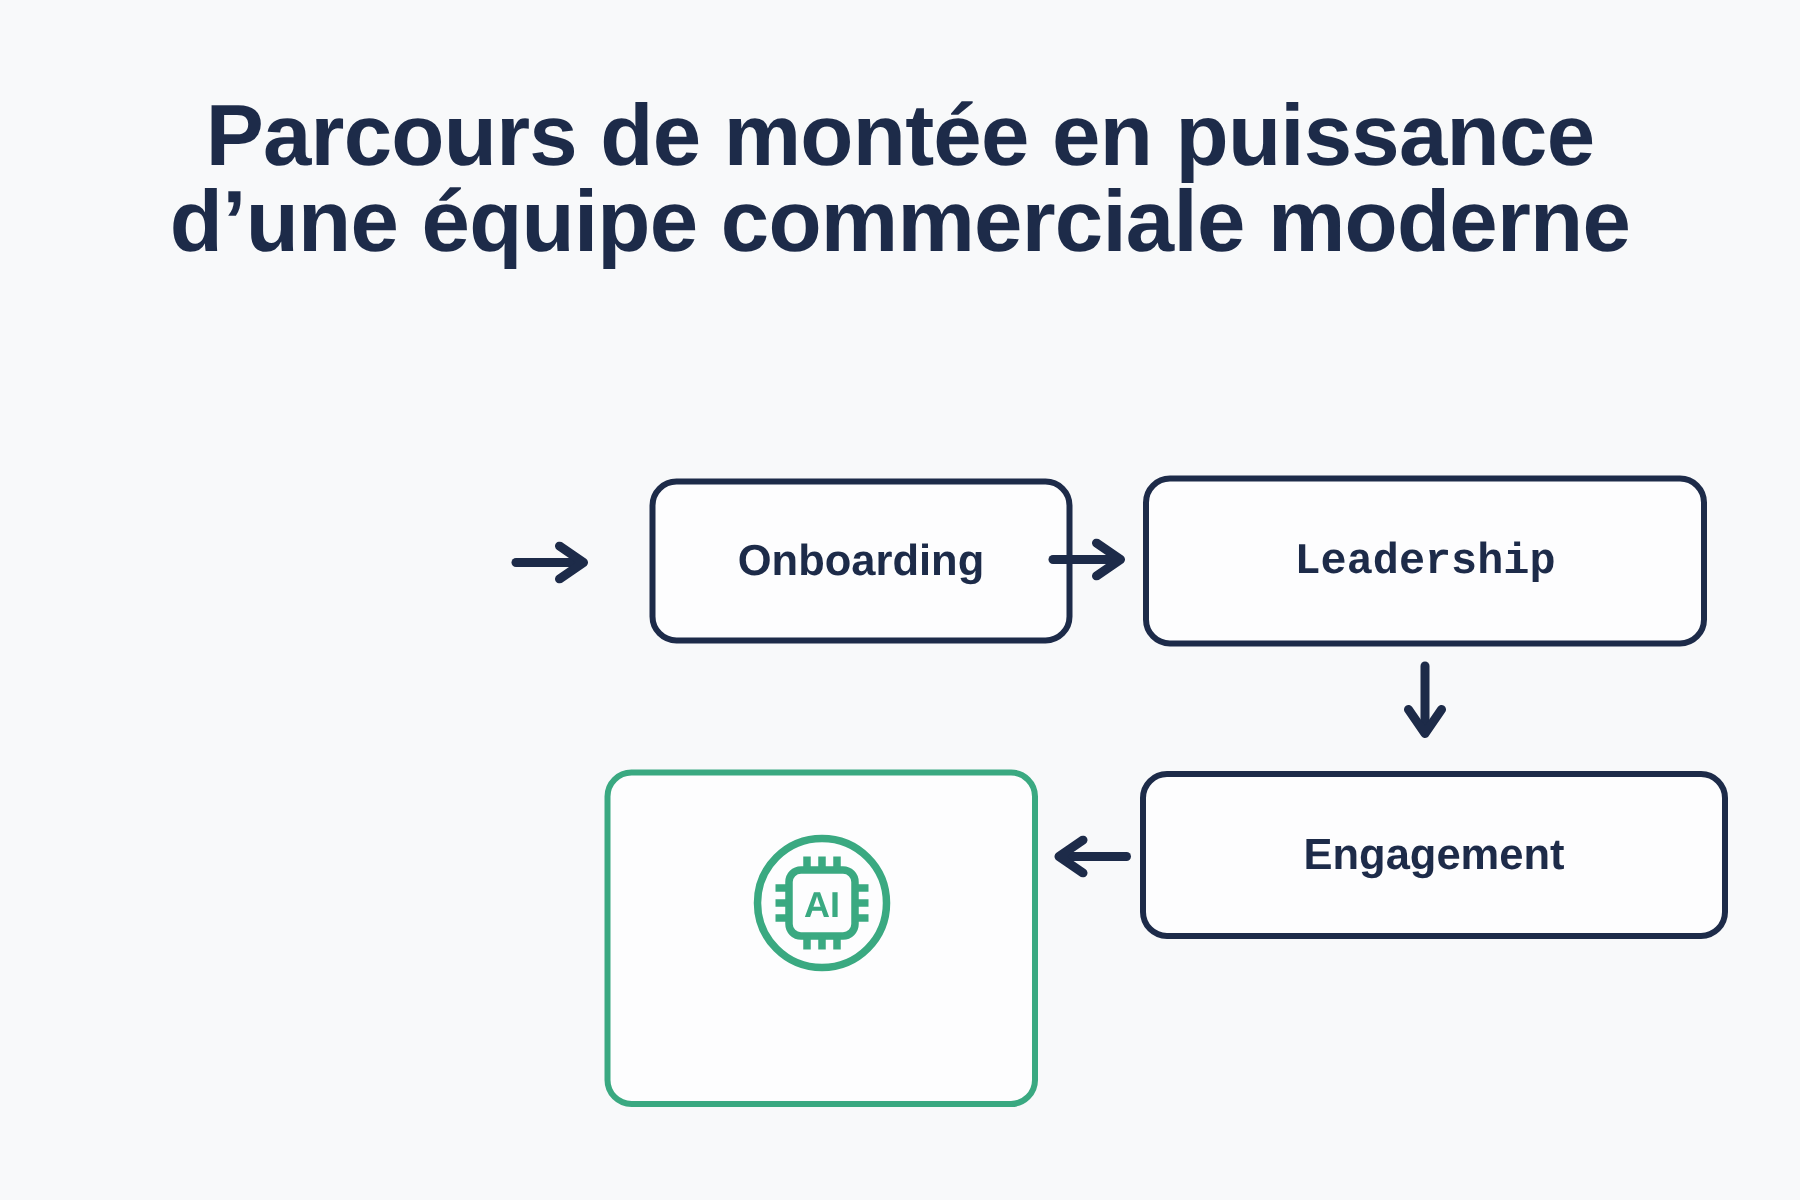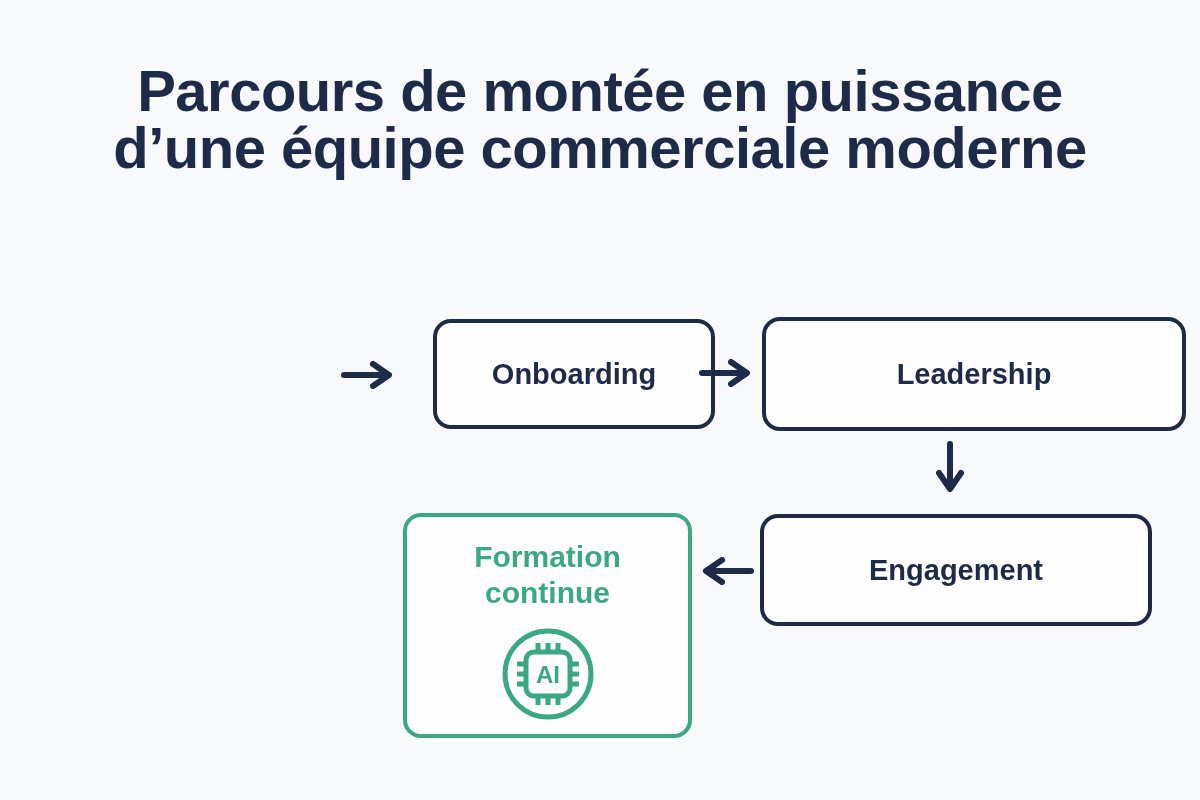--- a/index.html
+++ b/index.html
@@ -37,21 +37,21 @@
     display: flex;
     align-items: center;
     justify-content: center;
     color: #1d2b49;
     font-size: 29px;
     font-weight: 700;
     text-align: center;
   }
   .node--recrutement { left: 57px;  top: 319px; width: 271px; height: 111px; }
   .node--onboarding  { left: 407px; top: 319px; width: 282px; height: 110px; margin-left: 26px; }
-  .node--leadership  { left: 762px; top: 317px; width: 424px; height: 114px; }
+  .node--leadership  { left: 762px; top: 317px; width: 376px; height: 114px; font-family: Liberation Mono, monospace; }
   .node--engagement  { left: 760px; top: 514px; width: 392px; height: 112px; }
   .node--formation {
     left: 403px; top: 513px; width: 289px; height: 225px;
     border-color: #3aa981;
     color: #3aa981;
     flex-direction: column;
     justify-content: flex-start;
     padding-top: 22px;
   }
   .node--formation .node-label {
@@ -126,21 +126,20 @@
   <div class="arrow arrow--left">
     <svg width="56" height="28" viewBox="0 0 56 28">
       <g fill="none" stroke="#1d2b49" stroke-width="6" stroke-linecap="round" stroke-linejoin="round">
         <line x1="52" y1="14" x2="10" y2="14"></line>
         <polyline points="23,3 7,14 23,25"></polyline>
       </g>
     </svg>
   </div>
 
   <div class="node node--formation">
-    <span class="node-label">Formation continue</span>
     <svg class="ai-icon" viewBox="0 0 96 96">
       <g fill="none" stroke="#3aa981" stroke-width="5">
         <circle cx="48" cy="48" r="43"></circle>
         <rect x="26" y="26" width="44" height="44" rx="8"></rect>
 
         <line x1="38" y1="17" x2="38" y2="26"></line>
         <line x1="48" y1="17" x2="48" y2="26"></line>
         <line x1="58" y1="17" x2="58" y2="26"></line>
 
         <line x1="38" y1="70" x2="38" y2="79"></line>

